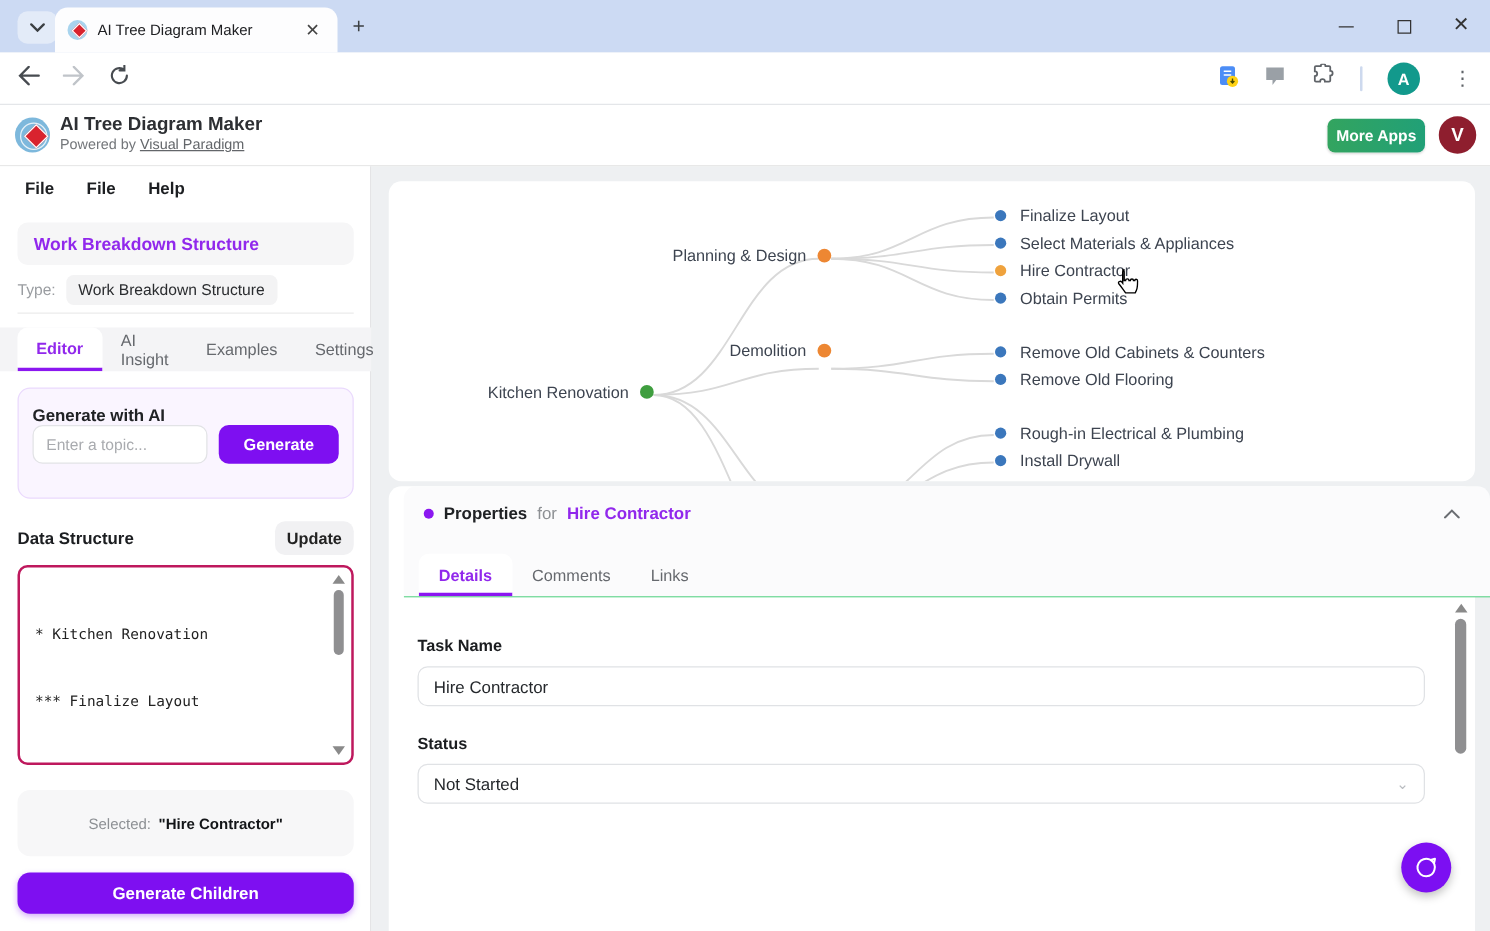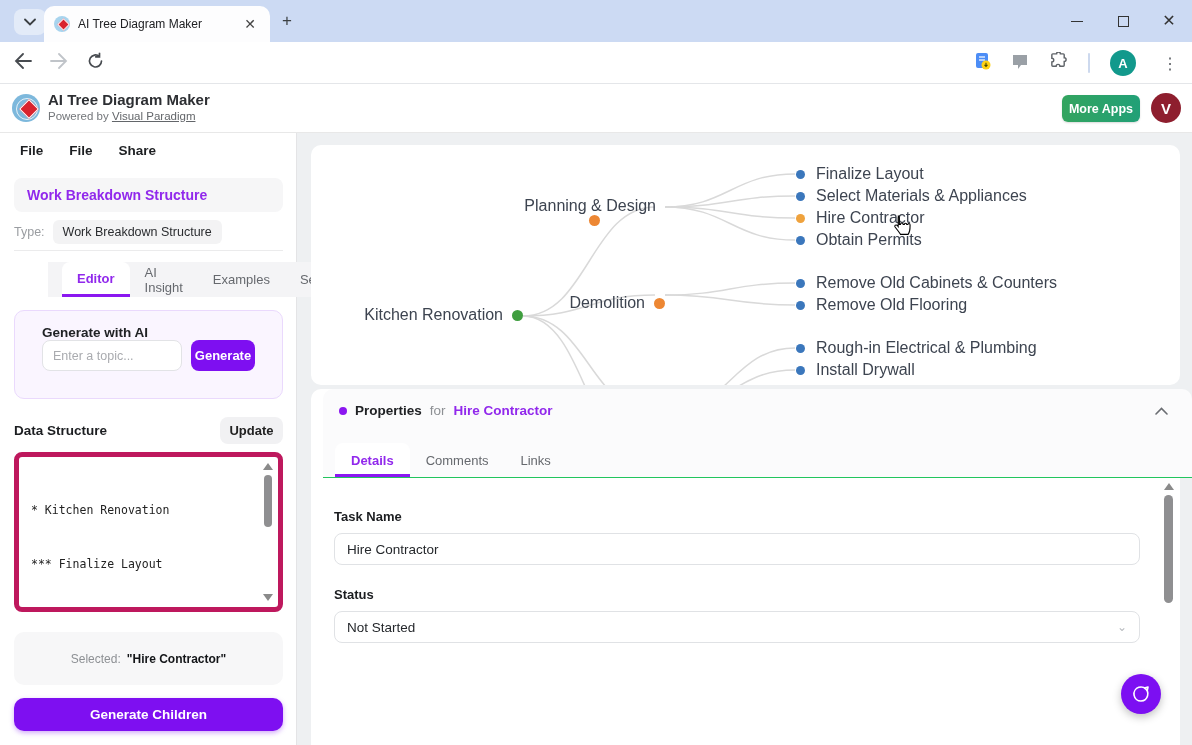--- a/index.html
+++ b/index.html
@@ -44,46 +44,46 @@
 
   
   .sidebar { position:absolute; left:0; top:133px; width:297px; height:612px; background:#fff; border-right:1px solid #e4e4e6; }
   .menu-row { position:absolute; left:20px; top:10px; display:flex; gap:26px; font-size:13.5px; font-weight:600; color:#1d1f22; }
   .doc-title-box { position:absolute; left:14px; top:45px; width:269px; height:34px; background:#f6f6f7; border-radius:8px; display:flex; align-items:center; padding:0 13px; }
   .doc-title { font-size:14px; font-weight:700; color:#9128ec; }
   .type-row { position:absolute; left:14px; top:87px; display:flex; align-items:center; gap:8px; font-size:12.5px; }
   .type-label { color:#9a9da1; }
   .type-pill { background:#f3f3f4; border-radius:6px; padding:5px 10px; color:#2a2c2f; }
   .side-div1 { position:absolute; left:14px; top:117px; width:269px; height:0; border-top:1px solid #ebebec; }
-  .side-tabs { position:absolute; left:0; top:129px; width:297px; height:35px; background:#f4f4f6; display:flex; align-items:stretch; padding-left:14px;margin-left:48px; }
+  .side-tabs { position:absolute; left:0; top:129px; width:297px; height:35px; background:#f4f4f6; display:flex; align-items:stretch; padding-left:14px; }
   .side-tab { font-size:13px; color:#66696e; display:flex; align-items:center; padding:0 15px; }
   .side-tab.active { background:#fff; color:#9128ec; font-weight:700; border-radius:8px 8px 0 0; border-bottom:3px solid #8b17f0; }
-  .gen-panel { position:absolute; left:14px; top:177px; width:269px; height:89px; background:#faf5ff; border:1px solid #ead9fd; border-radius:10px; padding:14px 27px; }
+  .gen-panel { position:absolute; left:14px; top:177px; width:269px; height:89px; background:#faf5ff; border:1px solid #ead9fd; border-radius:10px; padding:14px 11px; }
   .gen-title { font-size:13.5px; font-weight:700; color:#202225; }
   .gen-row { display:flex; gap:9px; margin-top:0; }
   .gen-input { width:140px; height:31px; border:1px solid #e2e3e6; border-radius:8px; background:#fff; font-size:12.5px; color:#333; padding:0 10px; font-family:"Liberation Sans",sans-serif; }
   .gen-input::placeholder { color:#a9abaf; }
   .gen-btn { flex:1; height:31px; border:none; border-radius:8px; background:#7e0ff1; color:#fff; font-size:13px; font-weight:700; font-family:"Liberation Sans",sans-serif; }
   .ds-head { position:absolute; left:14px; top:284px; width:269px; display:flex; align-items:center; justify-content:space-between; }
   .ds-title { font-size:13.5px; font-weight:700; color:#1c1e21; }
   .ds-update { width:63px; height:27px; background:#f1f1f3; border:none; border-radius:8px; font-size:13px; font-weight:600; color:#222; font-family:"Liberation Sans",sans-serif; }
-  .ds-box { position:absolute; left:14px; top:319px; width:269px; height:160px; background:#fff; border:5px solid #be185d; border-radius:8px; padding:8px 24px 0 12px; overflow:hidden; font-family:"DejaVu Sans Mono",monospace; font-size:11.5px; line-height:18px; color:#222; white-space:pre; }
+  .ds-box { position:absolute; left:14px; top:319px; width:269px; height:160px; background:#fff; border:2px solid #be185d; border-radius:8px; padding:8px 24px 0 12px; overflow:hidden; font-family:"DejaVu Sans Mono",monospace; font-size:11.5px; line-height:18px; color:#222; white-space:pre; }
   .ds-scroll { position:absolute; right:4px; top:4px; bottom:4px; width:12px; }
   .arr-up { position:absolute; top:2px; left:1px; width:0; height:0; border-left:5px solid transparent; border-right:5px solid transparent; border-bottom:7px solid #8a8a8a; }
   .arr-dn { position:absolute; bottom:2px; left:1px; width:0; height:0; border-left:5px solid transparent; border-right:5px solid transparent; border-top:7px solid #8a8a8a; }
   .ds-thumb { position:absolute; top:14px; left:2px; width:8px; height:52px; border-radius:4px; background:#8f8f91; }
   .sel-box { position:absolute; left:14px; top:499px; width:269px; height:53px; background:#f7f7f8; border-radius:10px; display:flex; align-items:center; justify-content:center; gap:6px; font-size:12px; }
   .sel-label { color:#8d9094; }
   .sel-value { font-weight:700; color:#131518; }
   .gen-children { position:absolute; left:14px; top:565px; width:269px; height:33px; background:#7e0ff1; border:none; border-radius:10px; color:#fff; font-size:13.5px; font-weight:700; font-family:"Liberation Sans",sans-serif; box-shadow:0 2px 5px rgba(126,15,241,.35); }
 
   
   .canvas { position:absolute; left:311px; top:145px; width:869px; height:240px; background:#fff; border-radius:10px; overflow:hidden; }
   .links { position:absolute; left:0; top:0; }
-  .node { position:absolute; display:flex; align-items:center; font-size:16px; color:#3d4450; white-space:nowrap; }
+  .node { position:absolute; display:flex; align-items:center; font-size:13px; color:#3d4450; white-space:nowrap; }
   .dot { border-radius:50%; flex:0 0 auto; }
   .dot[data-color="green"]  { width:11px; height:11px; background:#3f9e3f; }
   .dot[data-color="orange"] { width:11px; height:11px; background:#ed8733; }
   .dot[data-color="blue"]   { width:9px;  height:9px;  background:#3b77bc; }
   .dot[data-color="orange-light"] { width:9px; height:9px; background:#efa23d; }
   .node .lbl-left { margin-right:9px; }
   .node .lbl-right { margin-left:11px; }
 
   
   .props { position:absolute; left:311px; top:389px; width:869px; height:356px; background:#fff; border-radius:10px 10px 0 0; }
@@ -215,21 +215,21 @@
     <a href="#">Visual Paradigm</a>
   </div>
   <div class="more-apps">More Apps</div>
   <div class="avatar-v">V</div>
 </div>
 
 <div class="sidebar">
   <div class="menu-row">
     <span>File</span>
     <span>File</span>
-    <span>Share</span>
+    <span>Help</span>
   </div>
   <div class="doc-title-box">
     <span class="doc-title">Work Breakdown Structure</span>
   </div>
   <div class="type-row">
     <span class="type-label">Type:</span>
     <span class="type-pill">Work Breakdown Structure</span>
   </div>
   <div class="side-div1"></div>
   <div class="side-tabs">
@@ -286,25 +286,25 @@
       <path d="M354 150 C416 150 422 160 484 160"></path>
       <path d="M354 268 C416 268 422 203 484 203"></path>
       <path d="M354 268 C416 268 422 225 484 225"></path>
     </g>
   </svg>
 
   <div class="node" style="right:657px; top:161px;">
     <span class="lbl-left">Kitchen Renovation</span>
     <span class="dot" data-color="green"></span>
   </div>
-  <div class="node" style="right:515px; top:52px;flex-direction:column;">
+  <div class="node" style="right:515px; top:52px;">
     <span class="lbl-left">Planning &amp; Design</span>
     <span class="dot" data-color="orange"></span>
   </div>
-  <div class="node" style="right:515px; top:149px;">
+  <div class="node" style="right:515px; top:128px;">
     <span class="lbl-left">Demolition</span>
     <span class="dot" data-color="orange"></span>
   </div>
 
   <div class="node" style="left:485px; top:20px;">
     <span class="dot" data-color="blue"></span>
     <span class="lbl-right">Finalize Layout</span>
   </div>
   <div class="node" style="left:485px; top:42px;">
     <span class="dot" data-color="blue"></span>

